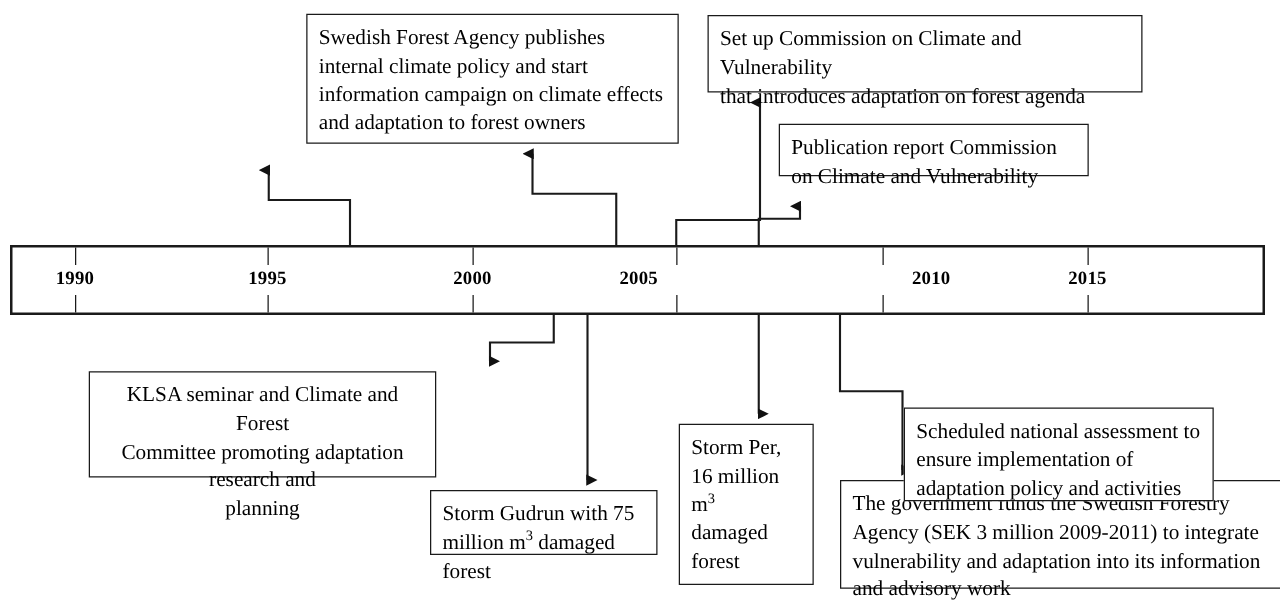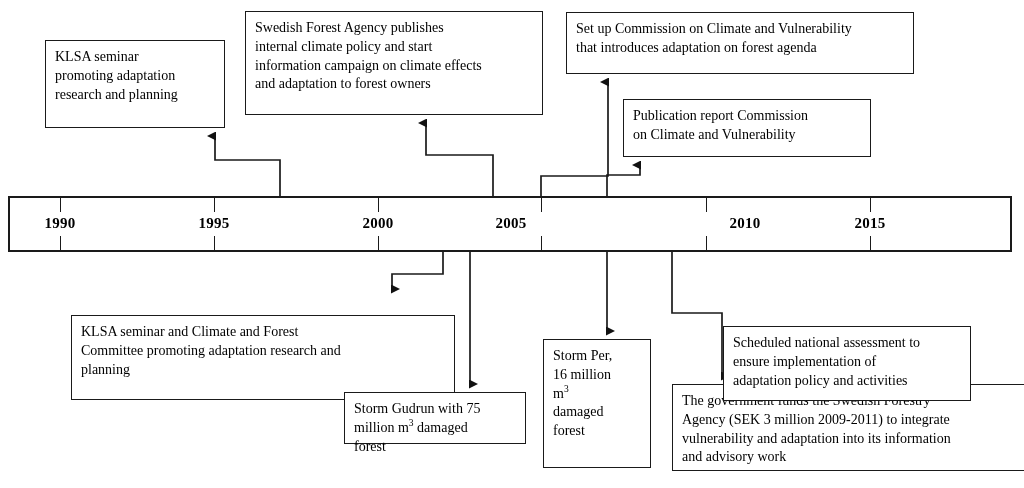--- a/index.html
+++ b/index.html
@@ -22,21 +22,21 @@
     width: 1024px;
     height: 488px;
     pointer-events: none;
   }
   .box {
     position: absolute;
     box-sizing: border-box;
     border: 1.6px solid #1a1a1a;
     background: #ffffff;
     color: #000000;
-    font-size: 14px;
+    font-size: 17px;
     line-height: 1.34;
     padding: 7px 9px 5px 9px;
     white-space: pre-line;
     z-index: 3;
   }
   .tl-bar {
     position: absolute;
     box-sizing: border-box;
     border: 2px solid #1a1a1a;
     background: #ffffff;
@@ -112,36 +112,33 @@
   <div class="tick-mark" style="left:870px; top:198px; height:14px;"></div>
   <div class="tick-mark" style="left:870px; top:236px; height:14px;"></div>
 
   <div class="tick-label" style="left:60px; top:215px;">1990</div>
   <div class="tick-label" style="left:214px; top:215px;">1995</div>
   <div class="tick-label" style="left:378px; top:215px;">2000</div>
   <div class="tick-label" style="left:511px; top:215px;">2005</div>
   <div class="tick-label" style="left:706px; top:215px;margin-left:39px;">2010</div>
   <div class="tick-label" style="left:870px; top:215px;">2015</div>
 
-  <div class="box" style="left:45px; top:40px; width:180px; height:88px;">KLSA  seminar
-promoting adaptation
-research and planning</div>
 
   <div class="box" style="left:245px; top:11px; width:298px; height:104px;">Swedish Forest Agency publishes
 internal climate policy and start
 information campaign on climate  effects
 and adaptation to forest owners</div>
 
   <div class="box" style="left:566px; top:12px; width:348px; height:62px;">Set up Commission on Climate and Vulnerability
 that introduces adaptation on forest agenda</div>
 
-  <div class="box" style="left:623px; top:99px; width:248px; height:58px;">Publication report Commission
+  <div class="box" style="left:623px; top:99px; width:248px; height:42px;">Publication report Commission
 on Climate and Vulnerability</div>
 
-  <div class="box" style="left:71px; top:315px; width:384px; height:85px;">KLSA  seminar and Climate and Forest
+  <div class="box" style="left:71px; top:297px; width:278px; height:85px;text-align:center;">KLSA  seminar and Climate and Forest
 Committee promoting adaptation research and
 planning</div>
 
   <div class="box" style="left:344px; top:392px; width:182px; height:52px; white-space:normal;">
     <span>Storm Gudrun with 75</span><br>
     <span>million m</span><sup>3</sup><span> damaged</span><br>
     <span>forest</span>
   </div>
 
   <div class="box" style="left:543px; top:339px; width:108px; height:129px; white-space:normal;">

